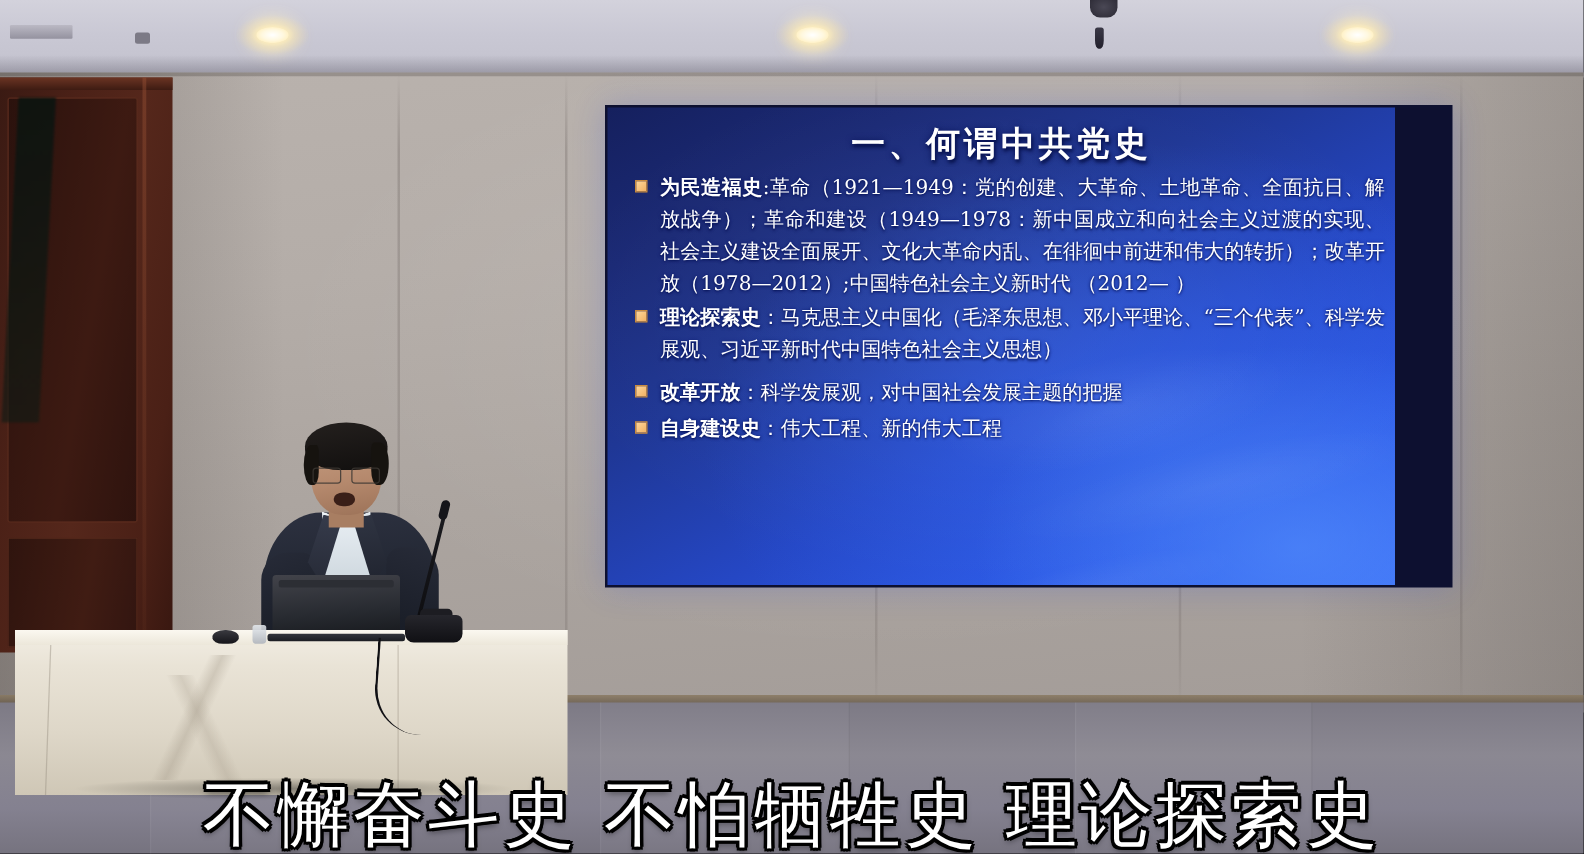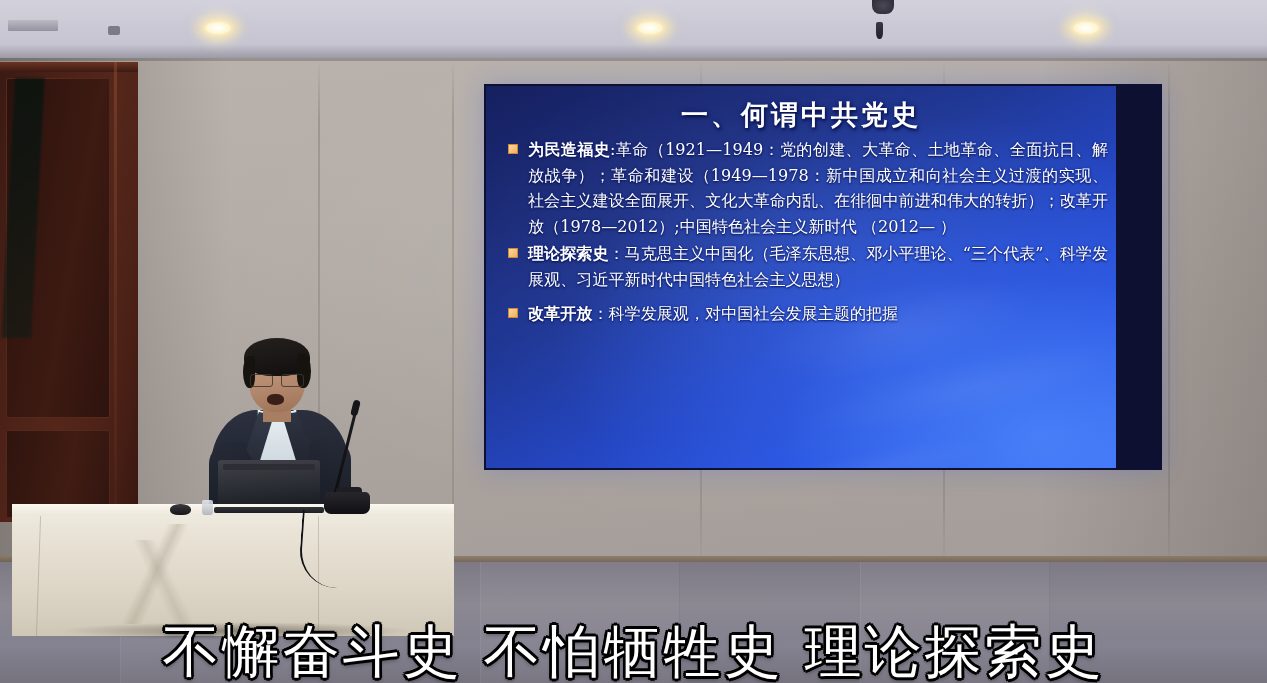--- a/index.html
+++ b/index.html
@@ -427,20 +427,24 @@
       <div class="bullet">
         <span class="marker"></span>
         <span class="txt"><span class="b-lead">理论探索史</span><span>：马克思主义中国化（毛泽东思想、邓小平理论、“三个代表”、科学发展观、习近平新时代中国特色社会主义思想）</span></span>
       </div>
 
       <div class="bullet" style="margin-top:8px">
         <span class="marker"></span>
         <span class="txt"><span class="b-lead">改革开放</span><span>：科学发展观，对中国社会发展主题的把握</span></span>
       </div>
 
+      <div class="bullet" style="margin-top:4px">
+        <span class="marker"></span>
+        <span class="txt"><span class="b-lead">自身建设史</span><span>：伟大工程、新的伟大工程</span></span>
+      </div>
 
     </div>
   </div>
 
   <div class="presenter">
     <div class="p-jacket"></div>
     <div class="p-arm-l"></div>
     <div class="p-arm-r"></div>
     <div class="p-shirt"></div>
     <div class="p-collar-l"></div>

